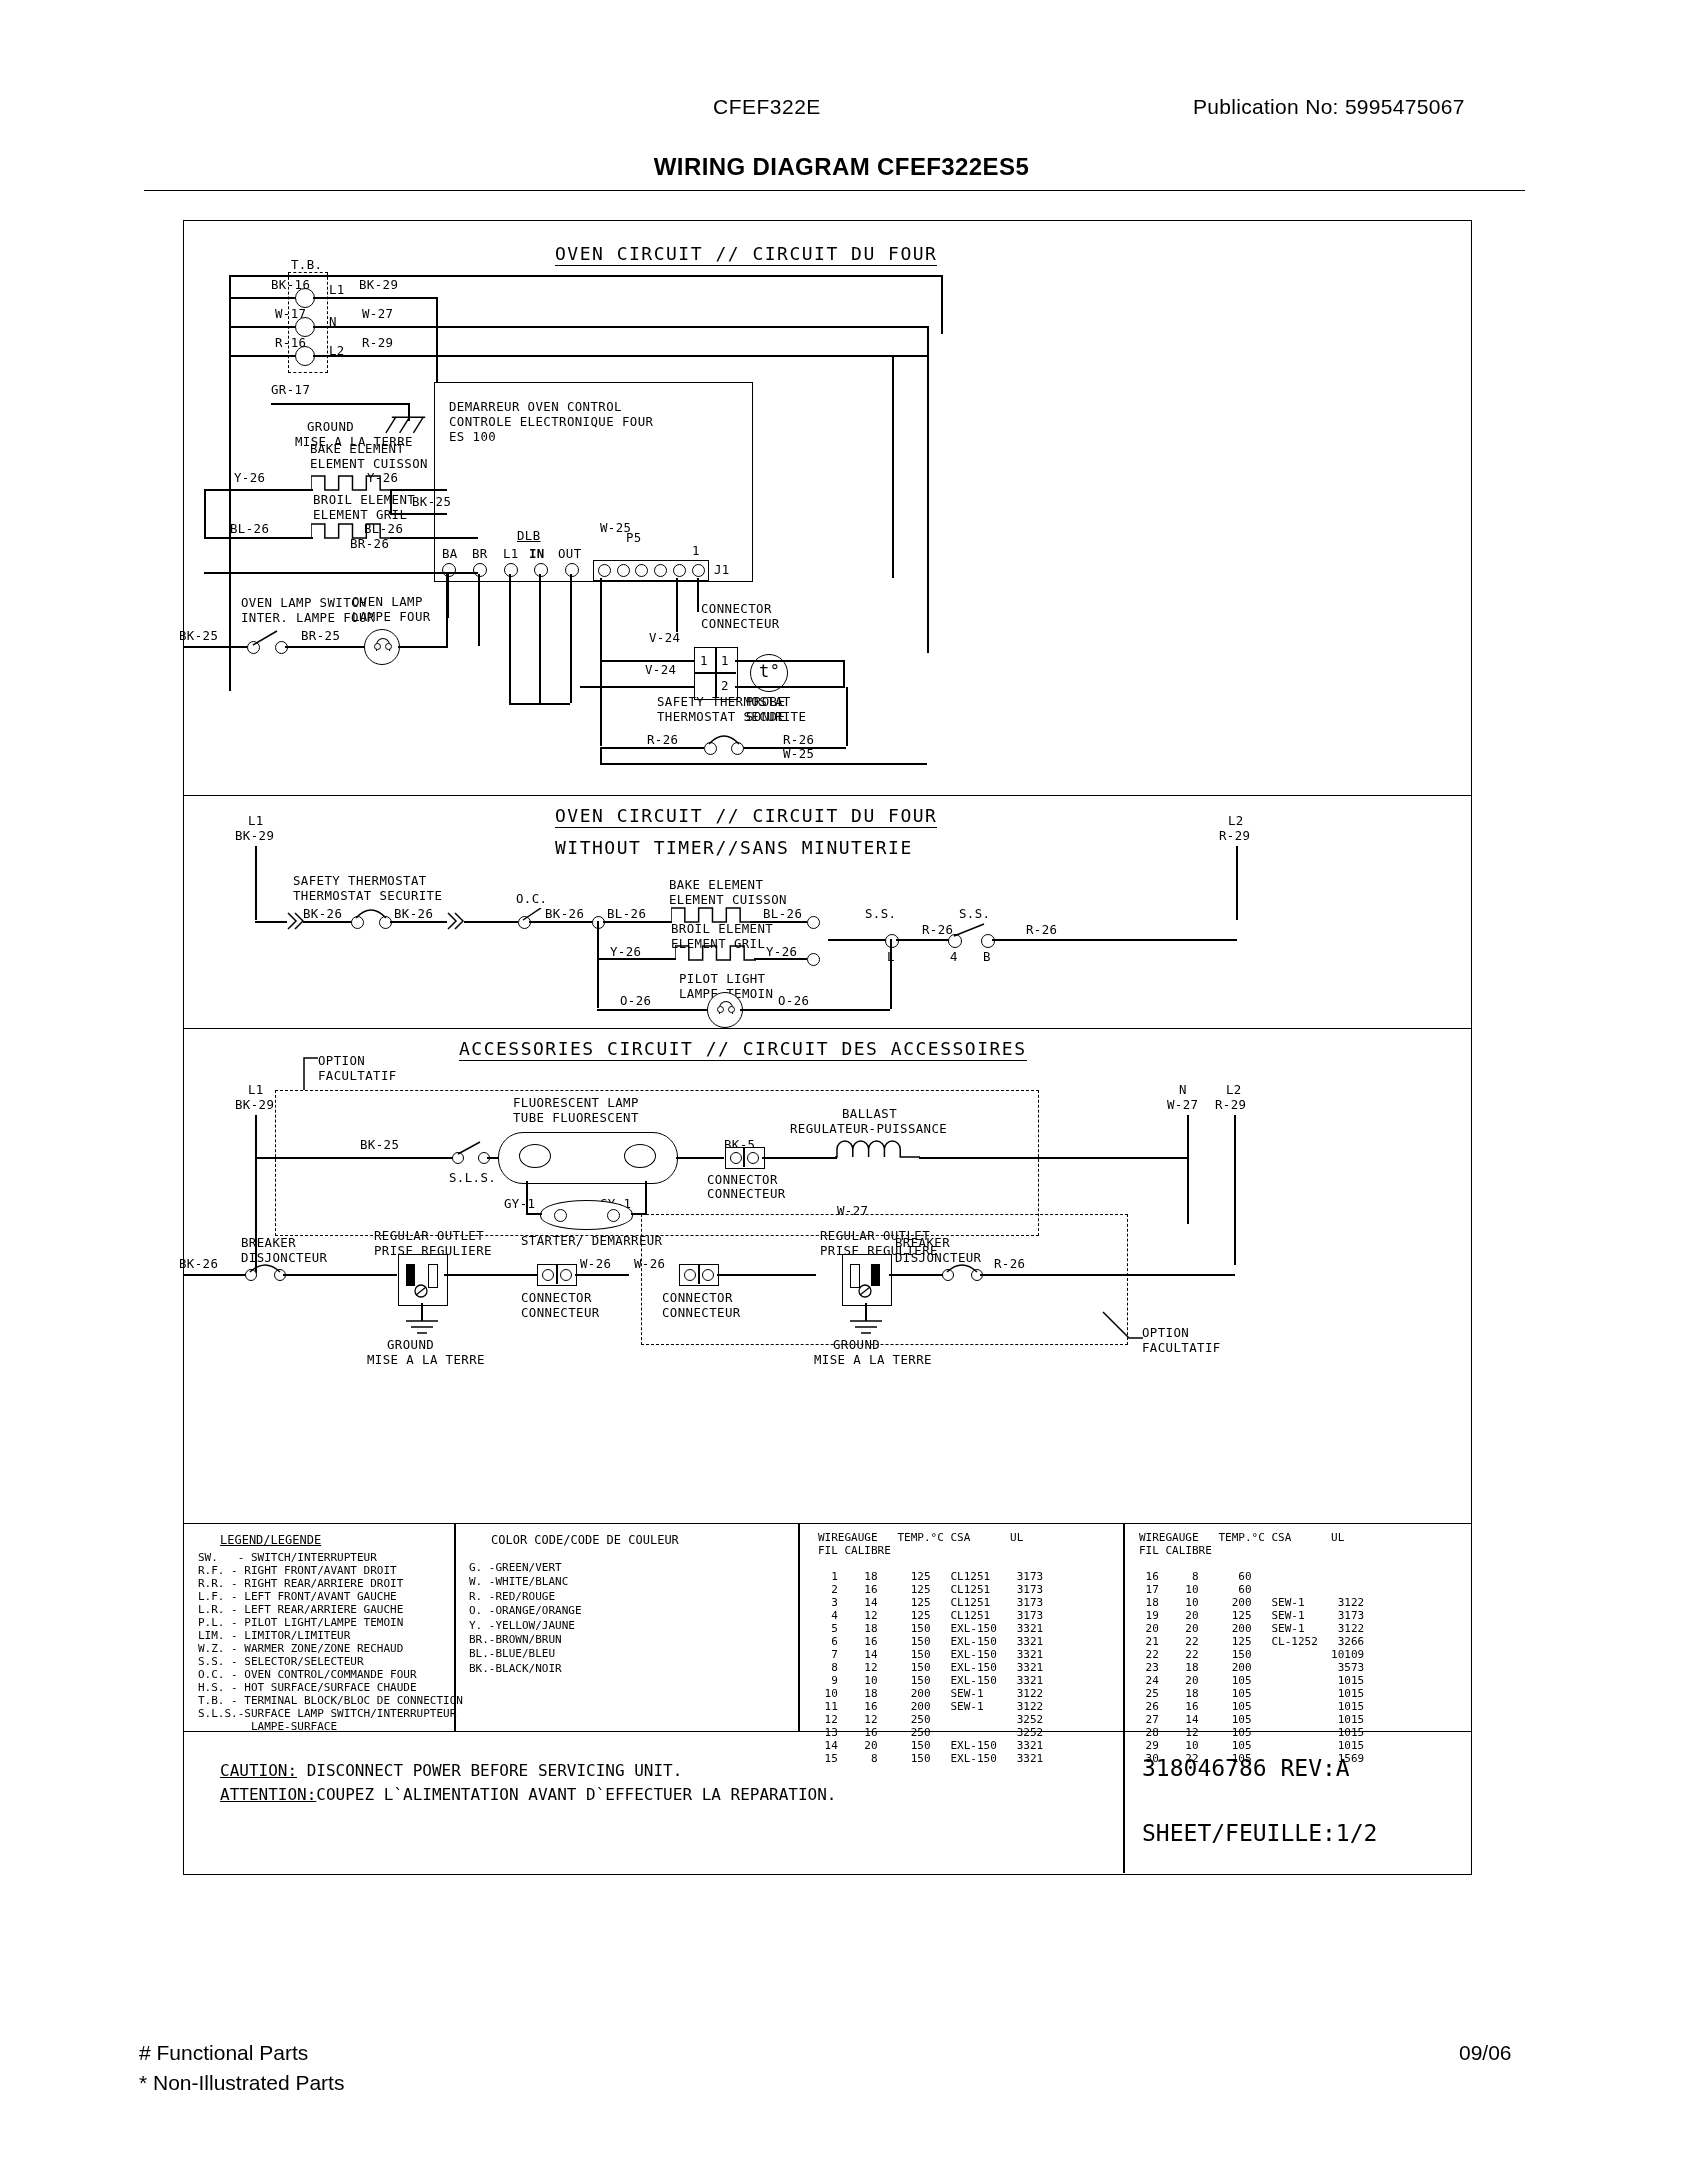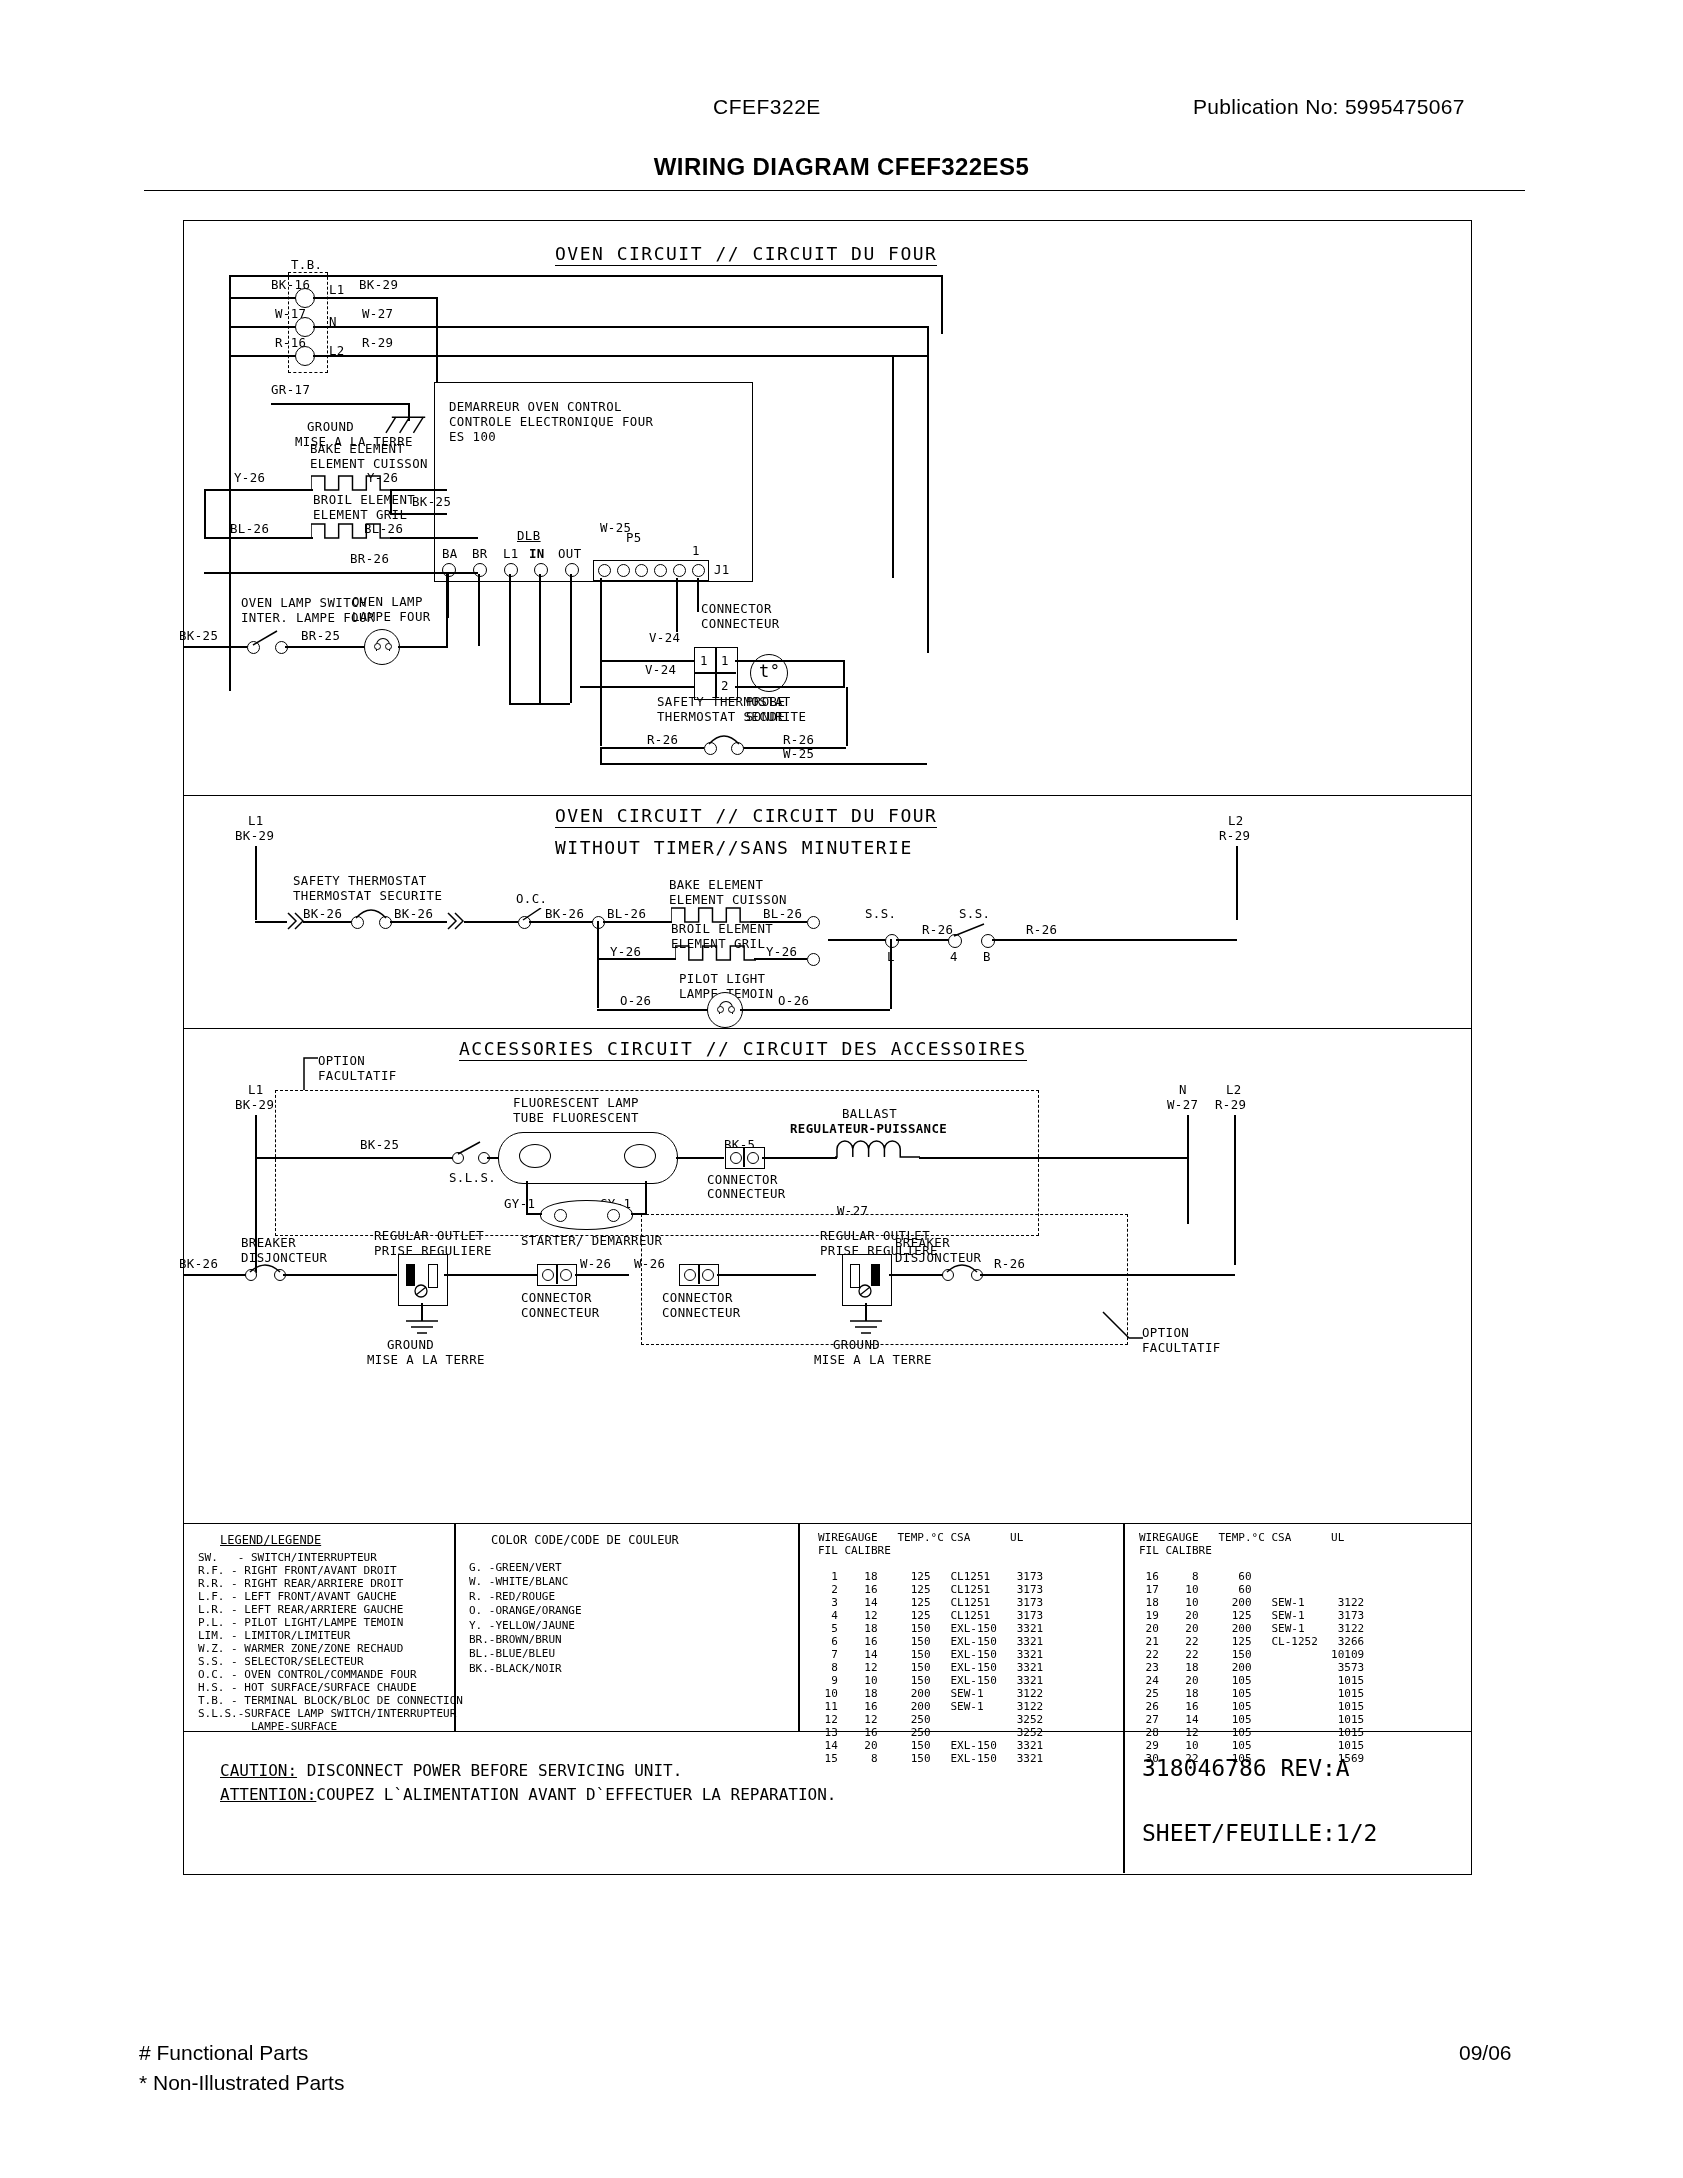--- a/index.html
+++ b/index.html
@@ -163,21 +163,21 @@
       <div class="ln h" style="left:20px;top:316px;width:109px;"></div>
       <svg class="coil" style="left:127px;top:301px;width:81px;height:17px;" viewBox="0 0 82 17" width="81" height="17">
         <polyline points="0,16 0,2 14,2 14,16 28,16 28,2 42,2 42,16 56,16 56,2 70,2 70,16 82,16" fill="none" stroke="#000" stroke-width="1.5"></polyline>
       </svg>
       <div class="ln h" style="left:206px;top:316px;width:88px;"></div>
 
       <div class="t" style="left:228px;top:273px;">BK-25</div>
       <div class="ln h" style="left:206px;top:292px;width:57px;"></div>
       <div class="ln v" style="left:206px;top:268px;height:24px;"></div>
 
-      <div class="t" style="left:166px;top:330px;">BR-26</div>
+      <div class="t" style="left:166px;top:315px;">BR-26</div>
       <div class="ln h" style="left:20px;top:351px;width:274px;"></div>
 
       <div class="t" style="left:517px;top:380px;">CONNECTOR</div>
       <div class="t" style="left:517px;top:395px;">CONNECTEUR</div>
       <div class="t" style="left:465px;top:409px;">V-24</div>
       <div class="t" style="left:461px;top:441px;">V-24</div>
 
       <div class="box" style="left:510px;top:426px;width:42px;height:51px;"></div>
       <div class="ln v" style="left:531px;top:426px;height:51px;"></div>
       <div class="ln h" style="left:510px;top:451px;width:42px;"></div>
@@ -392,21 +392,21 @@
 
       <div class="t" style="left:540px;top:109px;">BK-5</div>
       <div class="box" style="left:541px;top:119px;width:38px;height:20px;"></div>
       <div class="ln v" style="left:559px;top:119px;height:20px;"></div>
       <div class="cir" style="left:546px;top:124px;width:10px;height:10px;"></div>
       <div class="cir" style="left:563px;top:124px;width:10px;height:10px;"></div>
       <div class="t" style="left:523px;top:144px;">CONNECTOR</div>
       <div class="t" style="left:523px;top:158px;">CONNECTEUR</div>
 
       <div class="t" style="left:658px;top:78px;">BALLAST</div>
-      <div class="t" style="left:606px;top:93px;font-weight:bold;">REGULATEUR-PUISSANCE</div>
+      <div class="t" style="left:606px;top:93px;">REGULATEUR-PUISSANCE</div>
       <div class="ln h" style="left:578px;top:129px;width:75px;"></div>
       <svg style="position:absolute;left:651px;top:111px;width:85px;height:20px;" viewBox="0 0 86 20" width="85" height="20">
         <path d="M0,18 L2,18 L2,10 A8,8 0 0 1 18,10 L18,18 M18,10 A8,8 0 0 1 34,10 L34,18 M34,10 A8,8 0 0 1 50,10 L50,18 M50,10 A8,8 0 0 1 66,10 L66,18 L86,18" fill="none" stroke="#000" stroke-width="1.5"></path>
       </svg>
       <div class="ln h" style="left:735px;top:129px;width:269px;"></div>
 
       <div class="t" style="left:653px;top:175px;">W-27</div>
 
       <div class="t" style="left:-5px;top:228px;">BK-26</div>
       <div class="t" style="left:57px;top:207px;">BREAKER</div>

